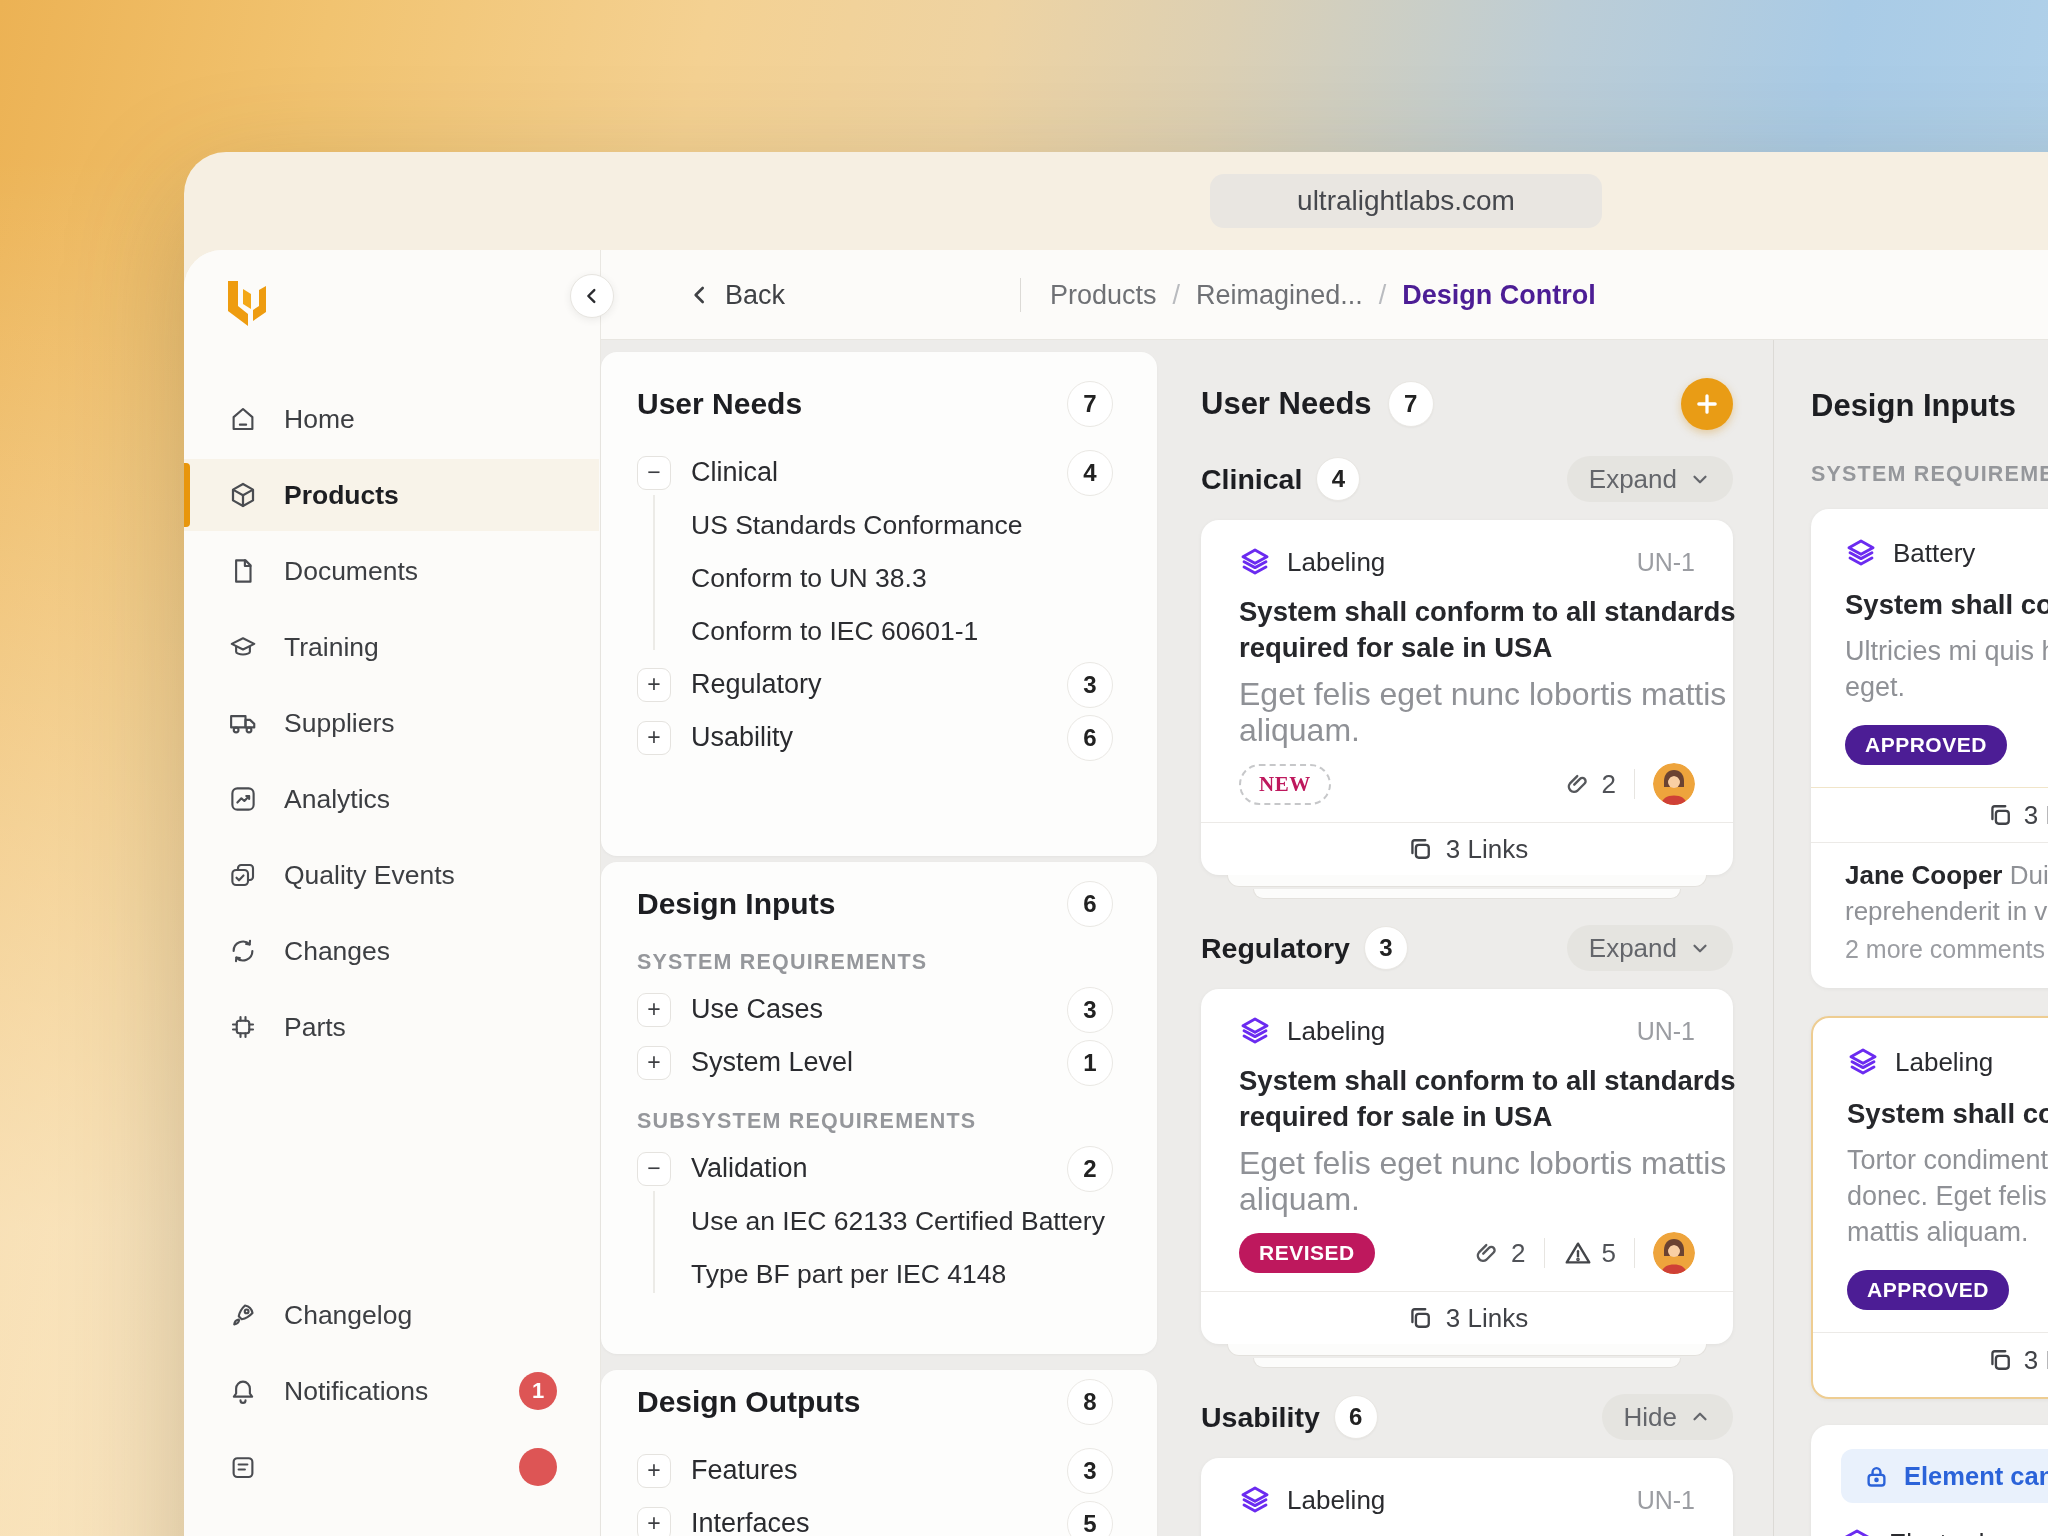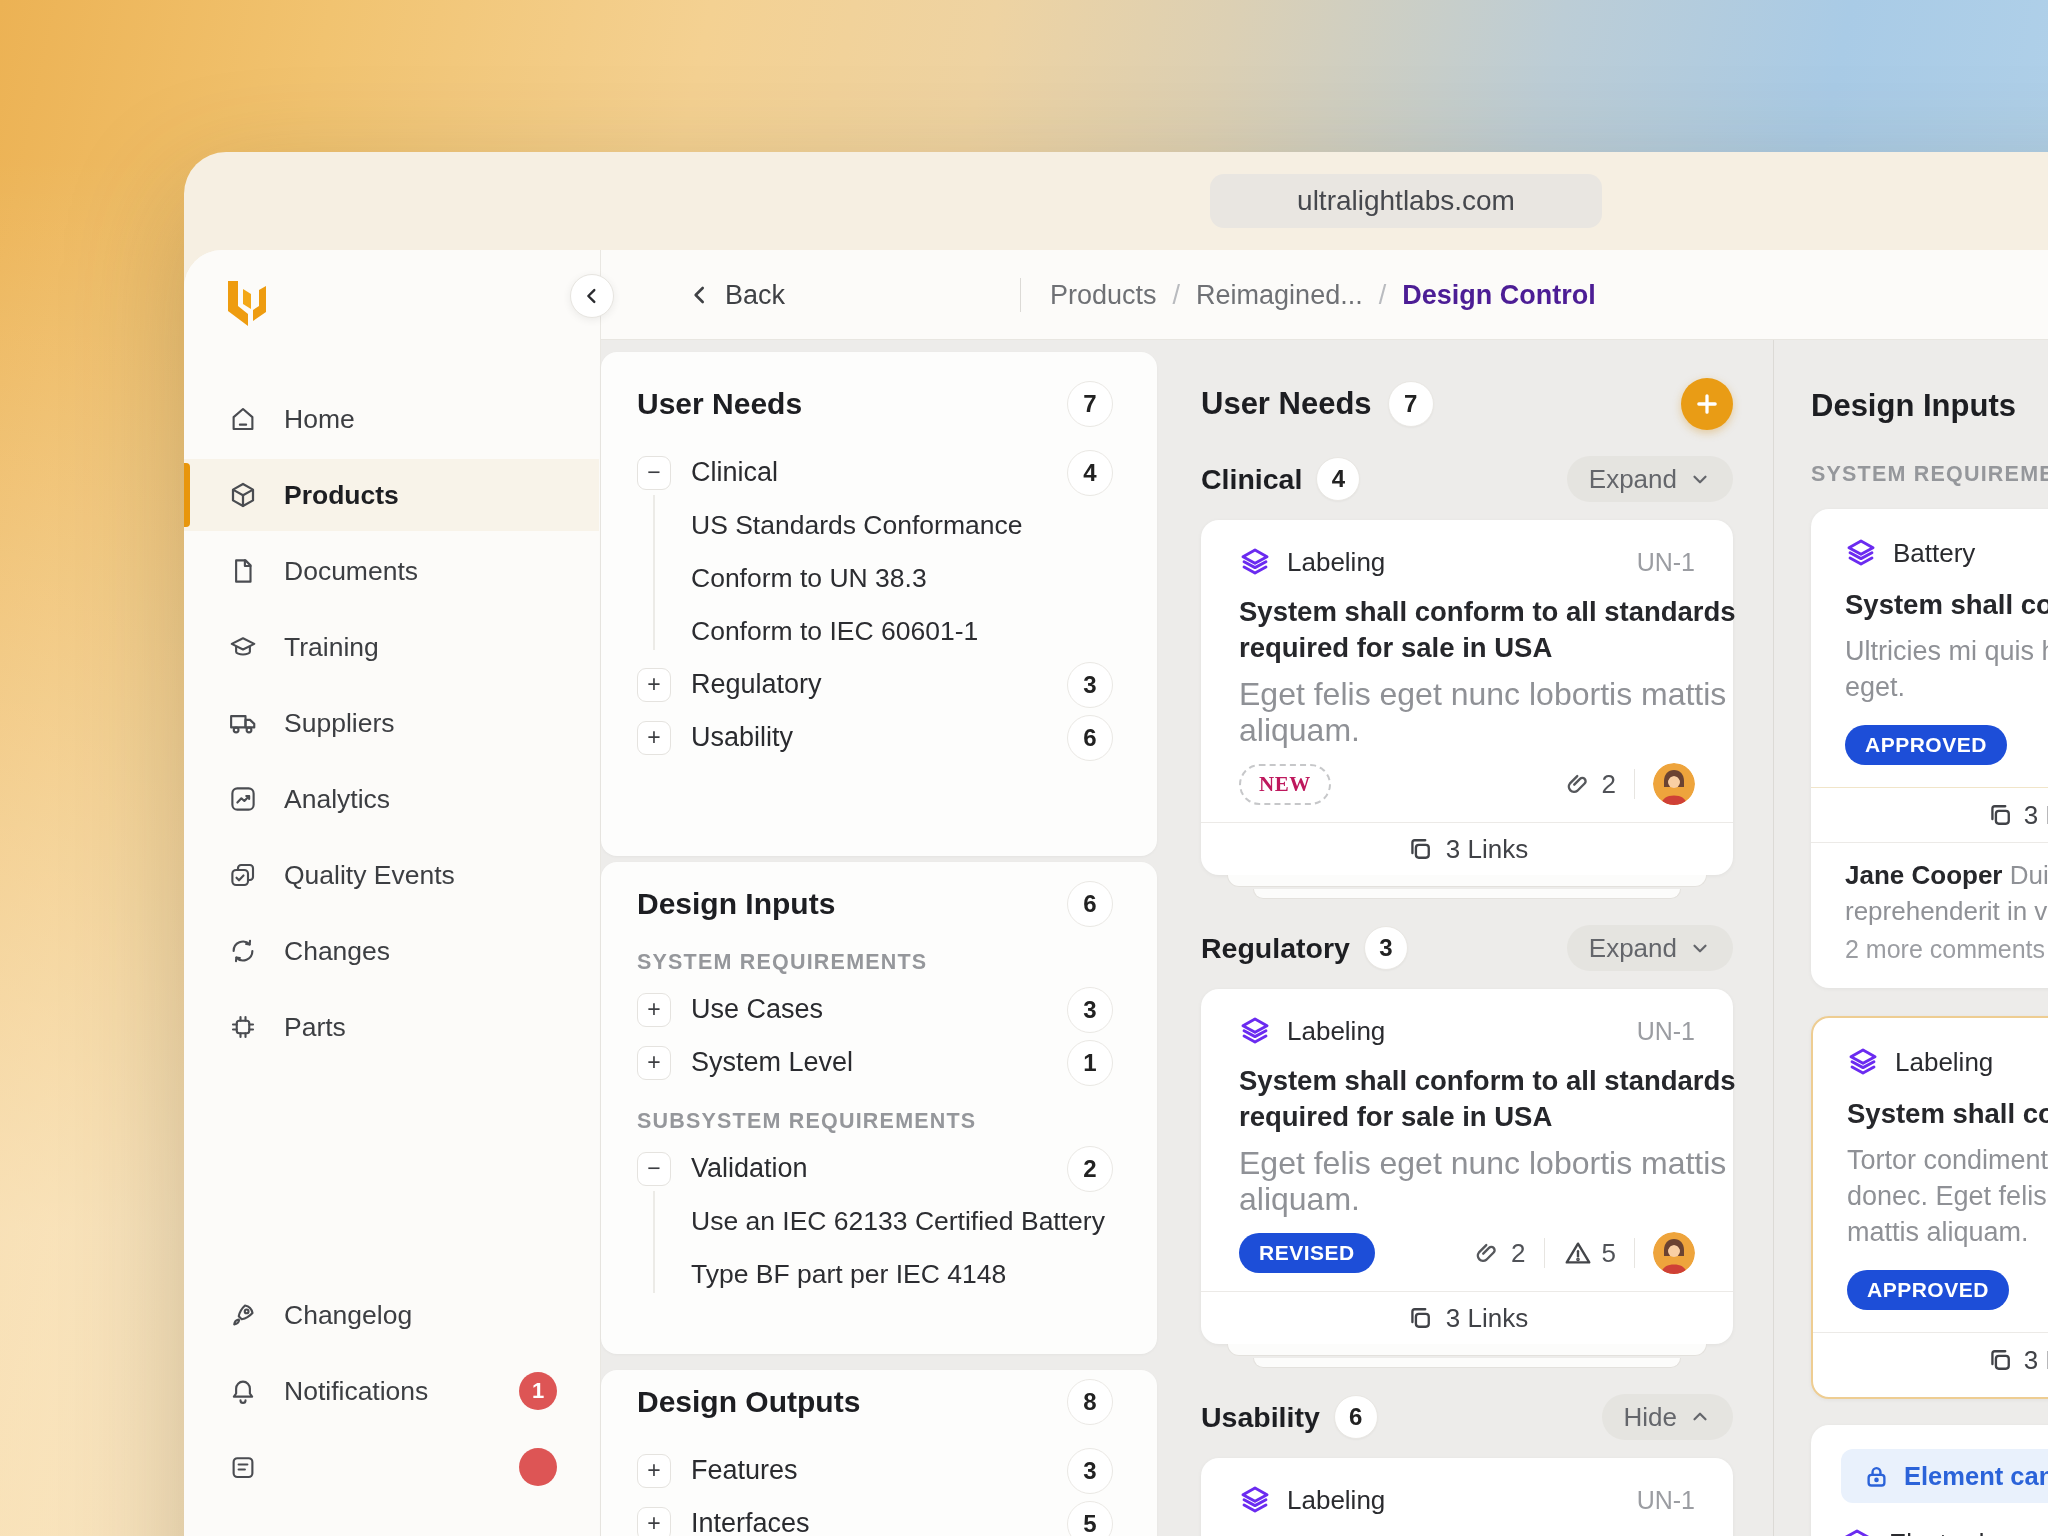--- a/index.html
+++ b/index.html
@@ -76,22 +76,22 @@
   .card{margin-top:16px;background:#fff;border-radius:18px;box-shadow:0 1px 4px rgba(20,20,25,.05);padding:24px 38px 0;}
   .card-top{display:flex;align-items:center;gap:16px;height:36px;}
   .ctype{font-size:26px;font-weight:500;color:#2a2b2f;}
   .cid{margin-left:auto;font-size:25px;color:#9b9da2;}
   .ctitle{margin-top:14px;font-size:27.5px;font-weight:600;color:#26272b;line-height:36px;}
   .cbody{margin-top:10px;font-size:32px;color:#8f9196;line-height:36px;}
   .nowrap{white-space:nowrap;}
   .meta{margin-top:14px;height:44px;display:flex;align-items:center;}
   .badge{border-radius:999px;font-size:21px;font-weight:700;letter-spacing:.5px;padding:8px 20px;}
   .badge.new{border:2.5px dashed #c6c7c9;color:#be185d;padding:6px 18px;font-family:Liberation Serif, serif;}
-  .badge.revised{background:#1d4ed8;color:#fff;}
-  .badge.approved{background:#1d4ed8;color:#fff;}
+  .badge.revised{background:#be185d;color:#fff;}
+  .badge.approved{background:#4c1d95;color:#fff;}
   .meta-right{margin-left:auto;display:flex;align-items:center;gap:18px;}
   .cnt{display:flex;align-items:center;gap:9px;font-size:26px;color:#505257;}
   .vsep{width:1px;height:30px;background:#e7e5e1;}
   .avatar{width:42px;height:42px;border-radius:50%;overflow:hidden;flex:0 0 42px;}
   .cdiv{height:1px;background:#eceae7;margin:16px -38px 0;}
   .links-row{height:52px;display:flex;align-items:center;justify-content:center;gap:12px;font-size:26px;font-weight:500;color:#404247;}
   .stack{border:1px solid #e3e1dd;border-top:none;background:#fcfcfb;}
   .s1{height:12px;margin:0 26px;border-radius:0 0 12px 12px;}
   .s2{height:10px;margin:2px 52px 0;border-radius:0 0 12px 12px;}
 

